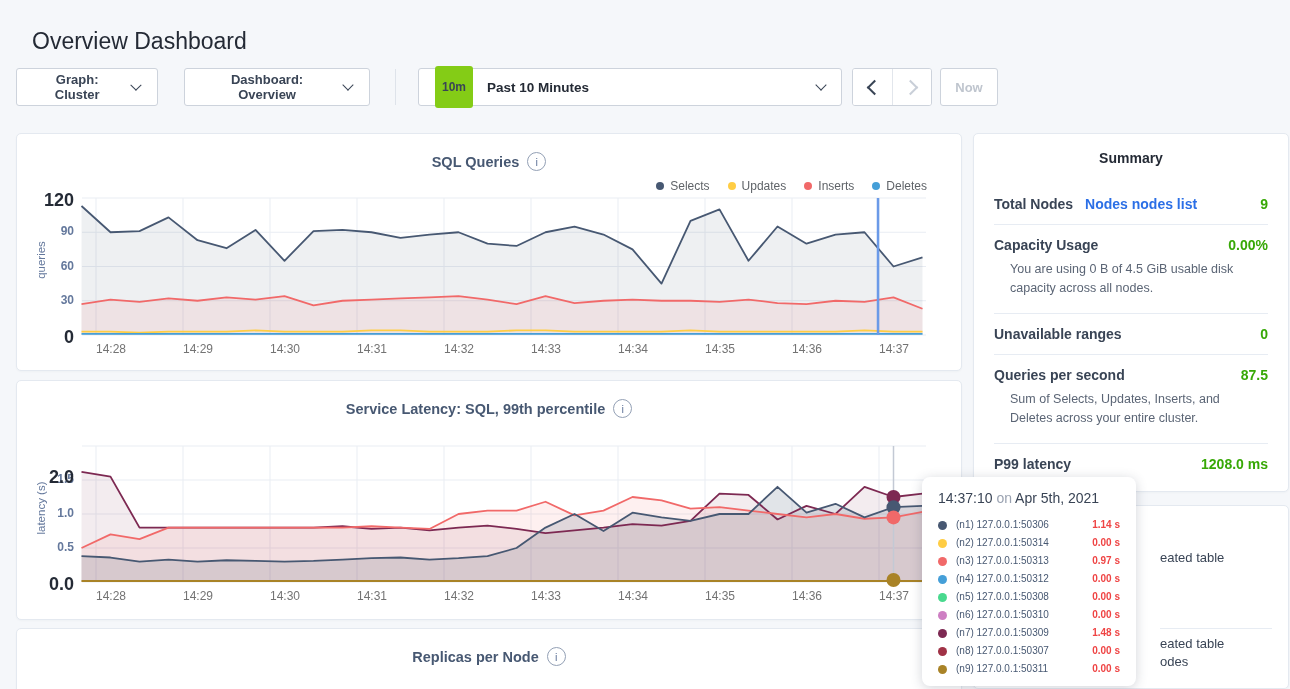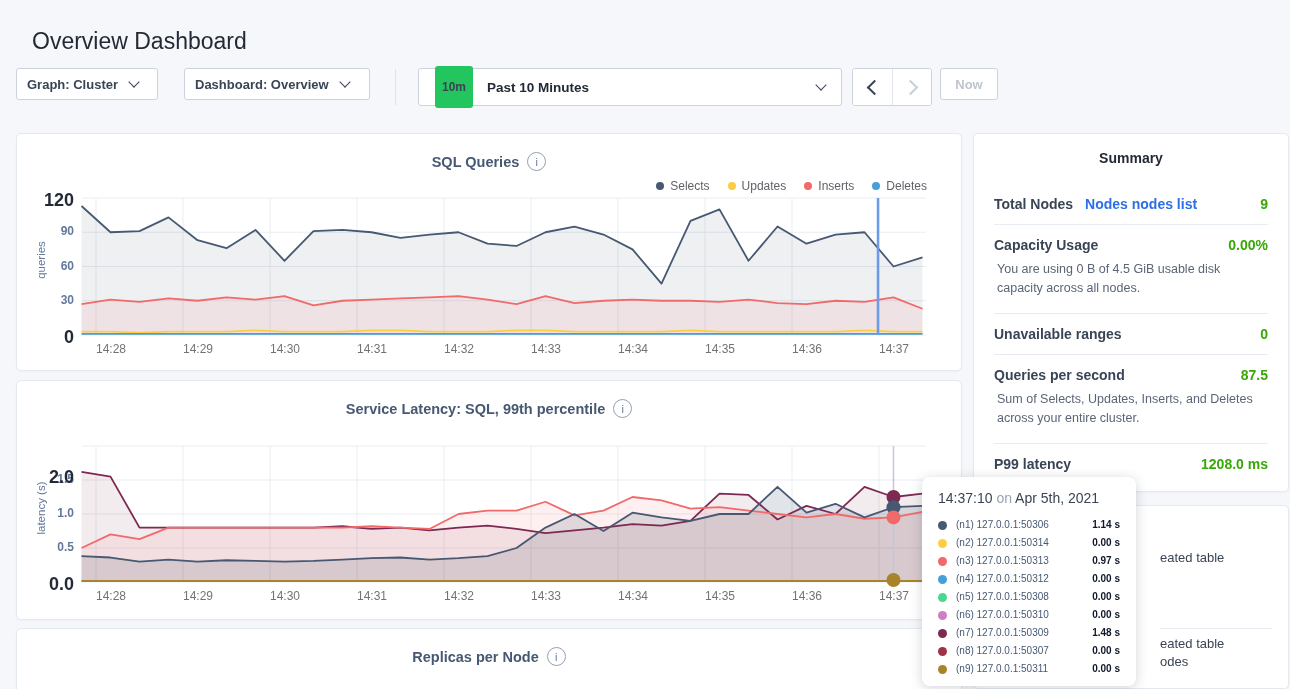--- a/index.html
+++ b/index.html
@@ -4,33 +4,33 @@
 <style>
   html,body{margin:0;padding:0}
   body{
     width:1290px;height:689px;overflow:hidden;position:relative;
     background:#F5F7FA;font-family:"Liberation Sans",sans-serif;color:#394455;
   }
   
   .page-title{position:absolute;left:16px;top:12px;font-size:23px;font-weight:500;color:#242A35;margin:16px}
   .controls{position:absolute;left:0;top:68px;width:100%;height:38px}
   .btn{
-    position:absolute;height:32px;background:#fff;border:1px solid #CDD3DC;border-radius:3px;
-    display:flex;align-items:center;gap:12px;padding:0 10px;font-size:13px;font-weight:700;color:#394455;
+    position:absolute;height:38px;background:#fff;border:1px solid #CDD3DC;border-radius:3px;
+    display:flex;align-items:center;gap:12px;padding:0 17px;font-size:13px;font-weight:700;color:#394455;
     box-sizing:border-box;cursor:pointer;font-family:inherit;
   }
   #graph-btn{left:16px;width:142px}
   #dash-btn{left:184px;width:186px}
   .chev{display:inline-block;width:7px;height:7px;border-right:1.8px solid #394455;border-bottom:1.8px solid #394455;transform:rotate(45deg);margin-top:-4px}
   .vdiv{position:absolute;left:395px;top:1px;width:1px;height:36px;background:#DEE3EA}
   .timepicker{
     position:absolute;left:418px;width:424px;height:38px;background:#fff;border:1px solid #CDD3DC;border-radius:3px;
     display:flex;align-items:center;box-sizing:border-box;padding:0 16px;gap:14px;cursor:pointer;
   }
-  .badge{background:#22c55e;border-radius:3px;padding:14px 7px;font-size:12px;font-weight:700;color:#394455}
+  .badge{background:#84cc16;border-radius:3px;padding:14px 7px;font-size:12px;font-weight:700;color:#394455}
   .tp-label{font-size:13.5px;font-weight:700;color:#242A35}
   .tp-chev{margin-left:auto}
   .pager{position:absolute;left:852px;top:0;display:flex;background:#fff;border:1px solid #CDD3DC;border-radius:3px;overflow:hidden;height:38px;box-sizing:border-box}
   .pager button{width:39px;border:none;background:#fff;display:flex;align-items:center;justify-content:center;cursor:pointer;padding:0}
   .pager button + button{border-left:1px solid #E2E6EC}
   .pchev-l{width:9px;height:9px;border-left:2.4px solid #394455;border-bottom:2.4px solid #394455;transform:rotate(45deg);margin-left:4px}
   .pchev-r{width:9px;height:9px;border-left:2.4px solid #C9CFD8;border-bottom:2.4px solid #C9CFD8;transform:rotate(-135deg);margin-right:4px}
   #now-btn{left:940px;width:58px;justify-content:center;color:#BFC5CE;cursor:default}
   
   .panel{position:absolute;background:#fff;border:1px solid #E4E9F0;border-radius:5px;box-shadow:0 1px 2px rgba(40,50,70,.03);box-sizing:border-box}
@@ -50,34 +50,34 @@
   .xlab{position:absolute;width:60px;text-align:right;font-size:12px;color:#737373}
   .rot-label{position:absolute;left:-16px;width:80px;text-align:center;font-size:11.5px;color:#64789C;transform:rotate(-90deg)}
   
   .sum-head{margin:0 0 18px;text-align:center;font-size:14px;font-weight:700;color:#242A35}
   .srow{padding:12px 0;border-bottom:1px solid #E7ECF3}
   .srow:last-child{border-bottom:none}
   .srow-top{display:flex;align-items:center}
   .slabel{font-size:14px;font-weight:700;color:#394455}
   .slink{font-size:14px;font-weight:700;color:#2B6FE6;margin-left:12px;text-decoration:none;cursor:pointer}
   .sval{margin-left:auto;font-size:14px;font-weight:700;color:#37A806}
-  .sdesc{margin:7px 3px 2px;font-size:12.5px;line-height:1.55;color:#5B6575}
+  .sdesc{margin:7px 16px 2px;font-size:12.5px;line-height:1.55;color:#5B6575}
   
   .efrag{position:absolute;left:186px;font-size:13px;color:#394455}
   .ediv{position:absolute;left:186px;top:122px;width:112px;height:1px;background:#E7ECF3}
   
   .tooltip{
     position:absolute;left:922px;top:477px;width:214px;height:209px;background:#fff;border-radius:8px;
     box-shadow:0 2px 12px rgba(50,60,80,.22);box-sizing:border-box;padding:13px 16px;z-index:20;
   }
   .tt-head{font-size:14px;color:#394455;margin-bottom:6px}
   .tt-on{color:#9AA2B1}
   .tt-row{display:flex;align-items:flex-end;gap:9px;height:18px;font-size:10px;color:#475872}
   .tt-dot{width:9px;height:9px;border-radius:50%;flex:none}
-  .tt-val{margin-left:auto;font-weight:700;color:#0f172a}
+  .tt-val{margin-left:auto;font-weight:700;color:#ef4444}
 </style>
 </head>
 <body>
 
 <h1 class="page-title">Overview Dashboard</h1>
 
 <div class="controls">
   <button class="btn" id="graph-btn">
     <span>Graph: Cluster</span>
     <span class="chev"></span>

